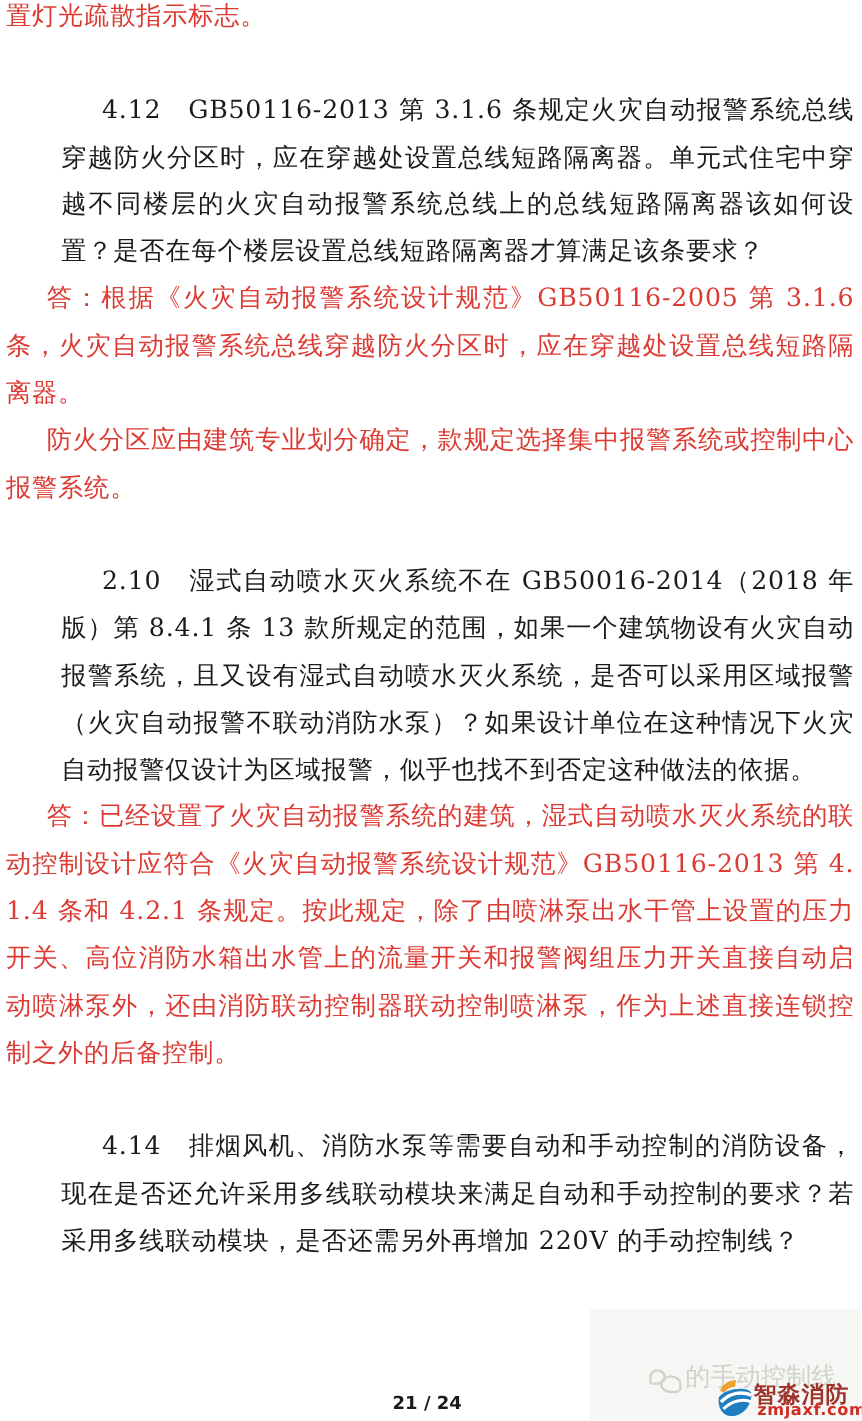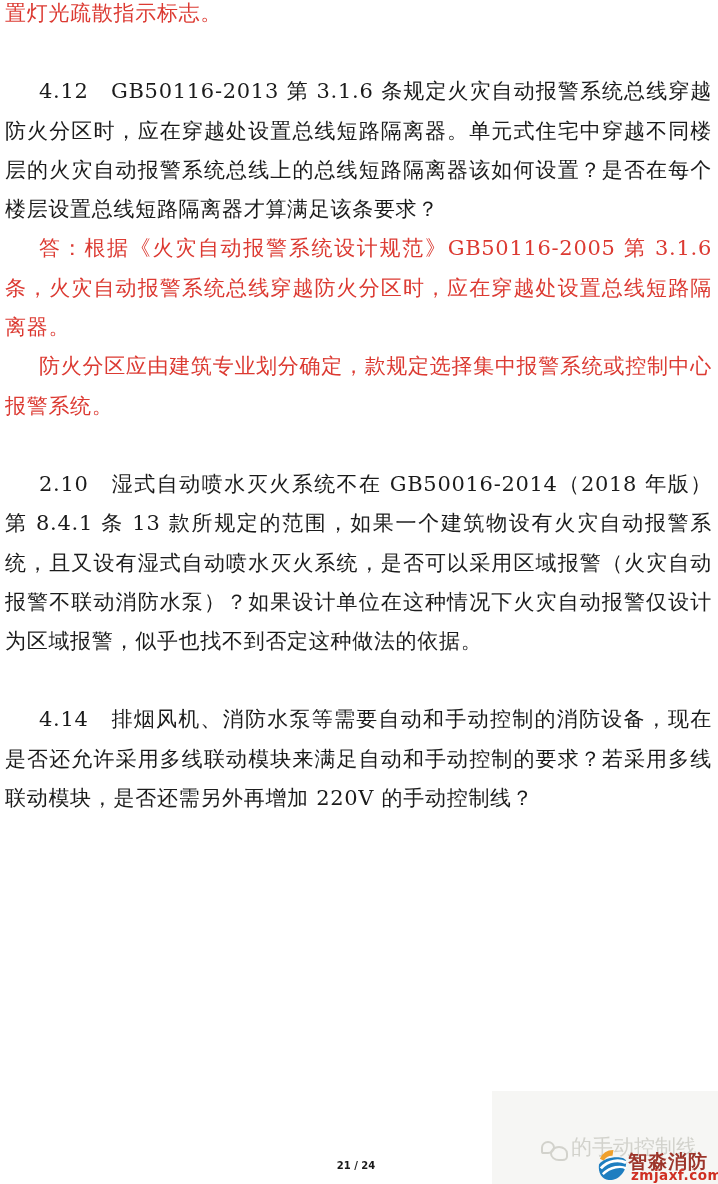--- a/index.html
+++ b/index.html
@@ -23,27 +23,27 @@
     margin:0;
     font-size:21px;
     line-height:39.3px;
     letter-spacing:0.7px;
     text-align:justify;
     word-break:break-all;
   }
   .doc p.q { color:var(--body_text); }
   .doc p.a { color:var(--answer_red); }
   .doc p.indent { text-indent:34px; }
-  .doc p.gap { margin-top:39px; }
+  .doc p.gap { margin-top:39px;margin-left:46px; }
 
   .page-indicator {
     position:absolute; left:0; top:1160px; width:712px;
     text-align:center;
     font-family:"DejaVu Sans","Liberation Sans",sans-serif;
-    font-weight:bold; font-size:10px; color:var(--footer_text);
+    font-weight:bold; font-size:15px; color:var(--footer_text);
   }
 
   
   .wm-band {
     position:absolute; left:492px; top:1091px; width:226px; height:93px;
     background:var(--band_bg);
   }
   .wm-ghost-text {
     position:absolute; left:571px; top:1133px;
     font-size:21px; letter-spacing:0px; color:var(--ghost);
@@ -79,20 +79,21 @@
 </style>
 </head>
 <body>
 
 <div class="doc">
   <p class="a">置灯光疏散指示标志。</p>
   <p class="q indent gap">4.12　GB50116-2013 第 3.1.6 条规定火灾自动报警系统总线穿越防火分区时，应在穿越处设置总线短路隔离器。单元式住宅中穿越不同楼层的火灾自动报警系统总线上的总线短路隔离器该如何设置？是否在每个楼层设置总线短路隔离器才算满足该条要求？</p>
   <p class="a indent">答：根据《火灾自动报警系统设计规范》GB50116-2005 第 3.1.6 条，火灾自动报警系统总线穿越防火分区时，应在穿越处设置总线短路隔离器。</p>
   <p class="a indent">防火分区应由建筑专业划分确定，款规定选择集中报警系统或控制中心报警系统。</p>
   <p class="q indent gap">2.10　湿式自动喷水灭火系统不在 GB50016-2014（2018 年版）第 8.4.1 条 13 款所规定的范围，如果一个建筑物设有火灾自动报警系统，且又设有湿式自动喷水灭火系统，是否可以采用区域报警（火灾自动报警不联动消防水泵）？如果设计单位在这种情况下火灾自动报警仅设计为区域报警，似乎也找不到否定这种做法的依据。</p>
+  <p class="a indent">答：已经设置了火灾自动报警系统的建筑，湿式自动喷水灭火系统的联动控制设计应符合《火灾自动报警系统设计规范》GB50116-2013 第 4.1.4 条和 4.2.1 条规定。按此规定，除了由喷淋泵出水干管上设置的压力开关、高位消防水箱出水管上的流量开关和报警阀组压力开关直接自动启动喷淋泵外，还由消防联动控制器联动控制喷淋泵，作为上述直接连锁控制之外的后备控制。</p>
   <p class="q indent gap">4.14　排烟风机、消防水泵等需要自动和手动控制的消防设备，现在是否还允许采用多线联动模块来满足自动和手动控制的要求？若采用多线联动模块，是否还需另外再增加 220V 的手动控制线？</p>
 </div>
 
 <div class="page-indicator">21 / 24</div>
 
 <div class="wm-band"></div>
 
 <div class="wm-mascot">
   <div class="b1"></div>
   <div class="b2"></div>

